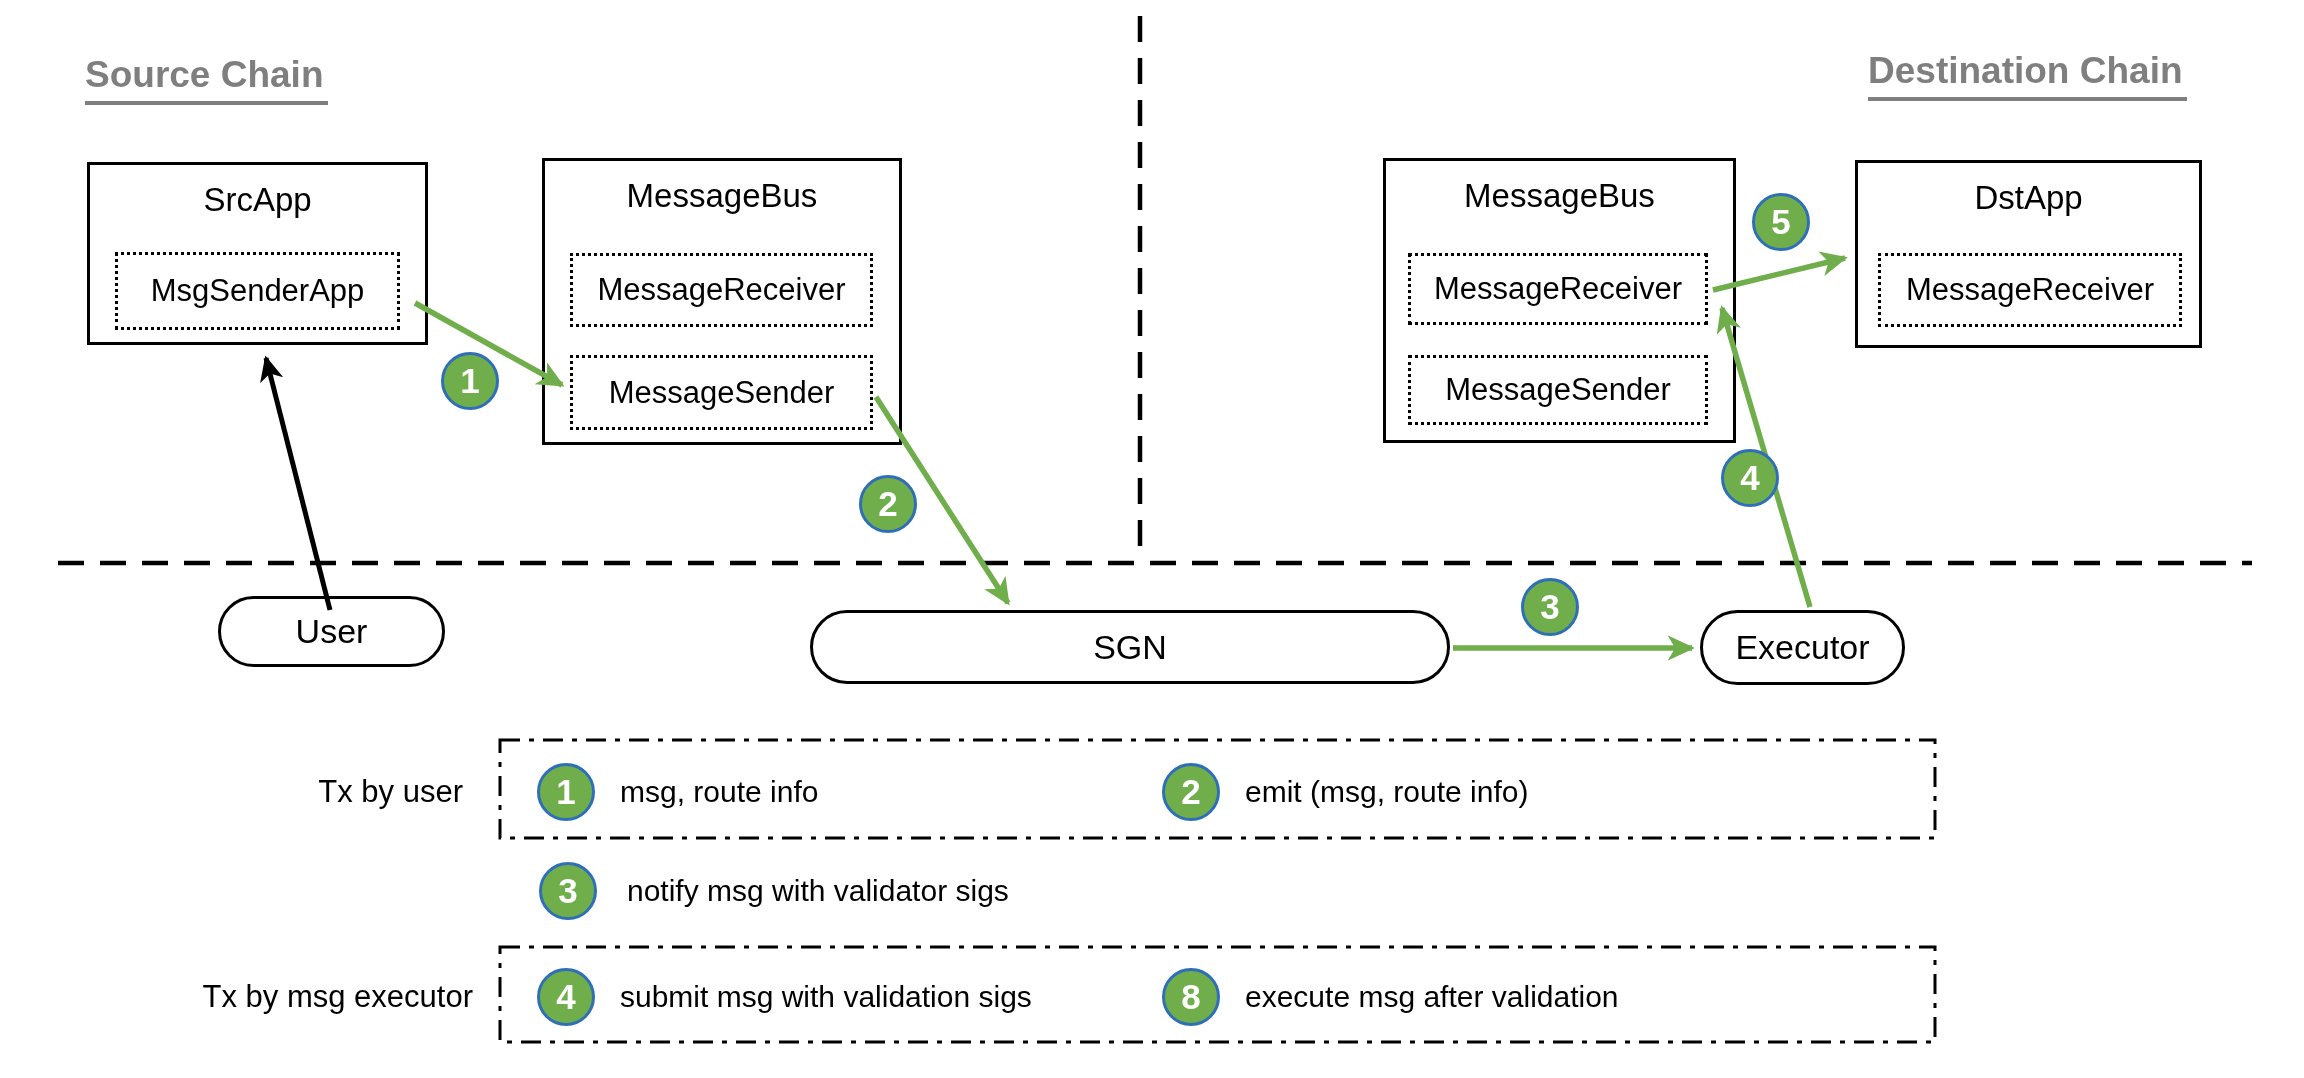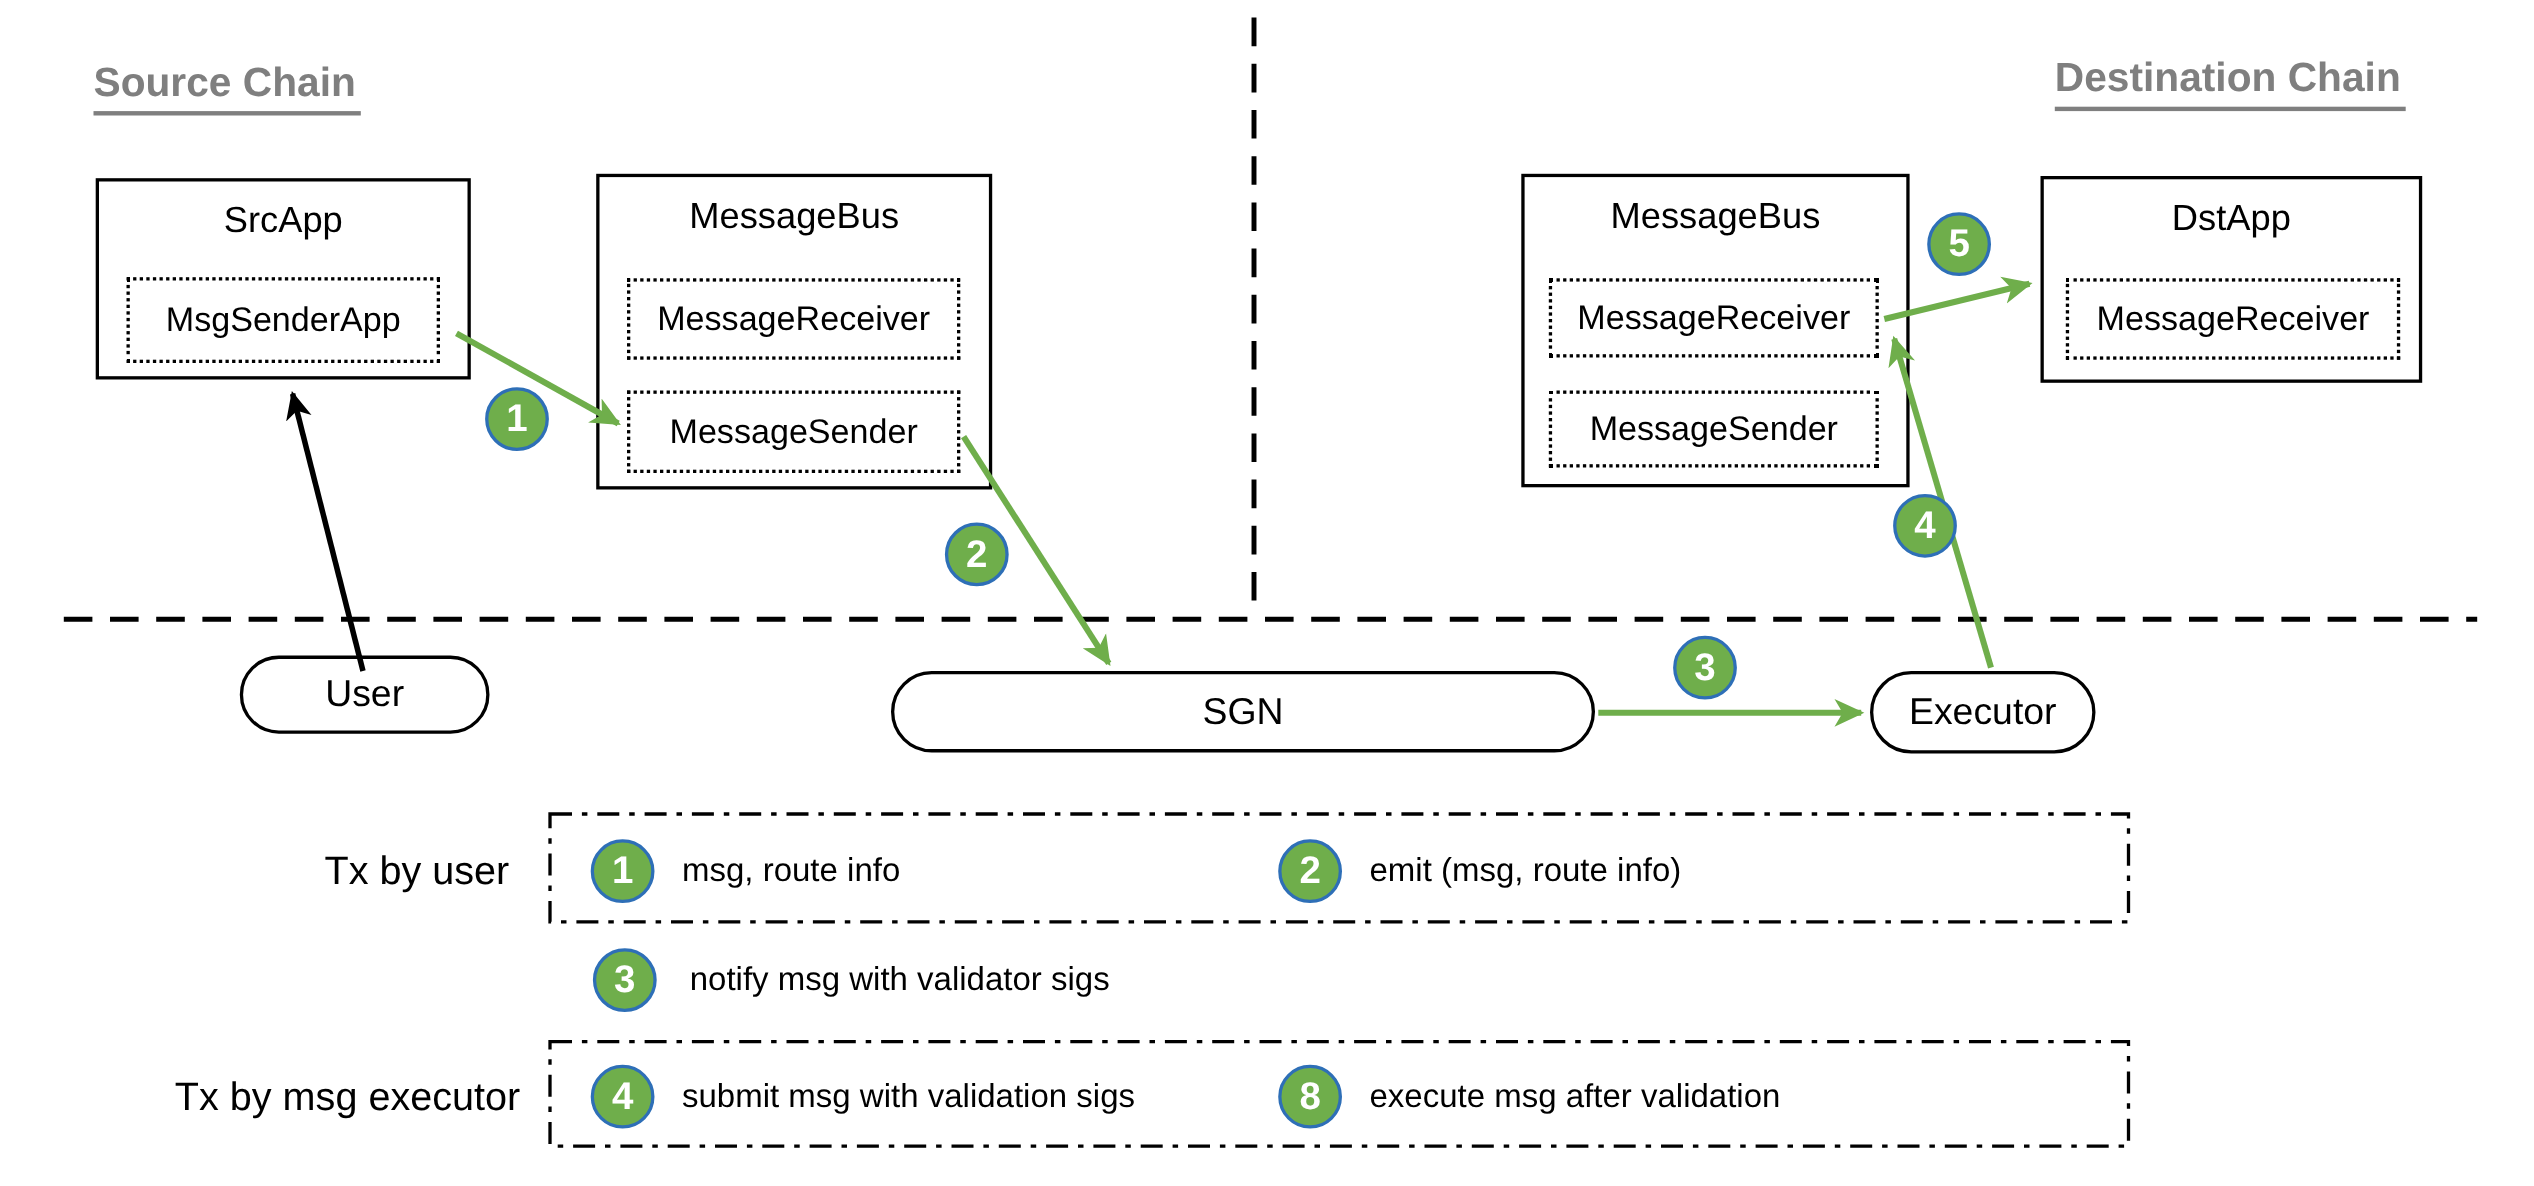--- a/index.html
+++ b/index.html
@@ -73,21 +73,21 @@
   
   .legend-text{
     position:absolute;font-size:30px;line-height:40px;white-space:nowrap;z-index:4;
   }
   #ltext-1{left:620px;top:772px;}
   #ltext-2{left:1245px;top:772px;}
   #ltext-3{left:627px;top:871px;}
   #ltext-4{left:620px;top:977px;}
   #ltext-8{left:1245px;top:977px;}
   .legend-group{
-    position:absolute;font-size:36px;line-height:40px;white-space:nowrap;
+    position:absolute;font-size:31px;line-height:40px;white-space:nowrap;
     width:320px;text-align:right;z-index:4;
   }
   #lgroup-user{left:143px;top:772px;}
   #lgroup-executor{left:153px;top:977px;}
 </style>
 </head>
 <body>
 
 <div id="canvas">
 

